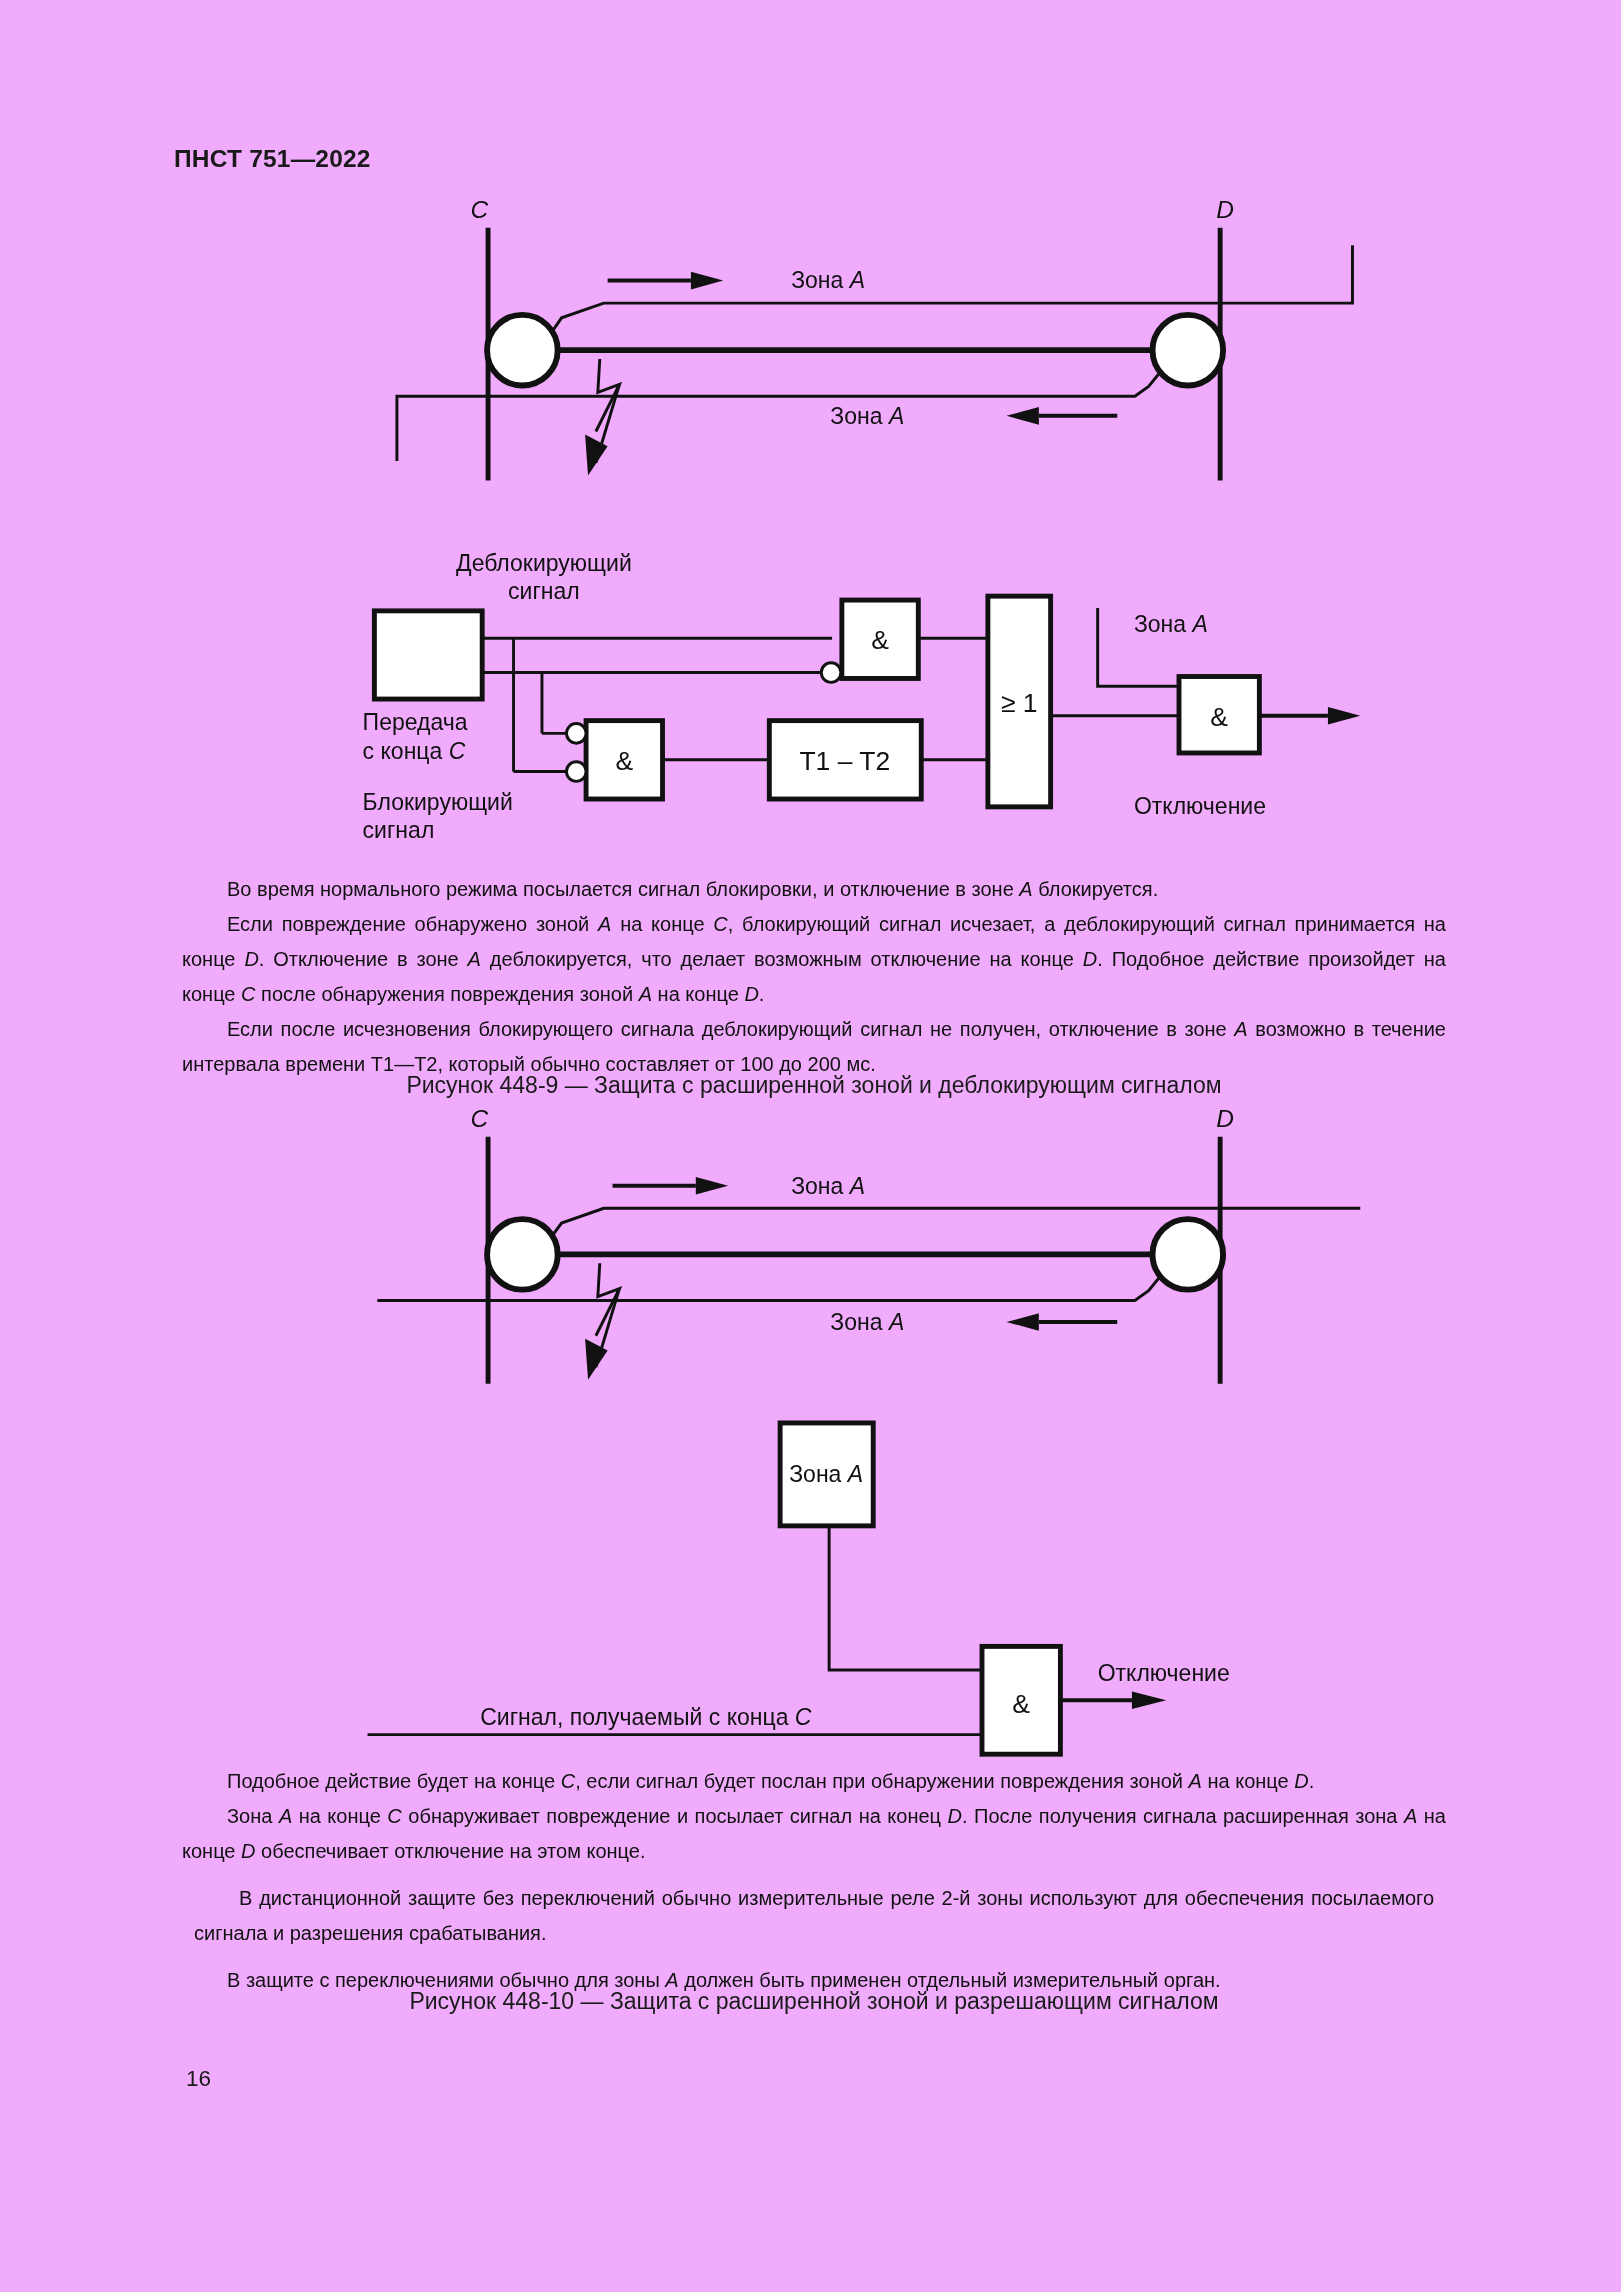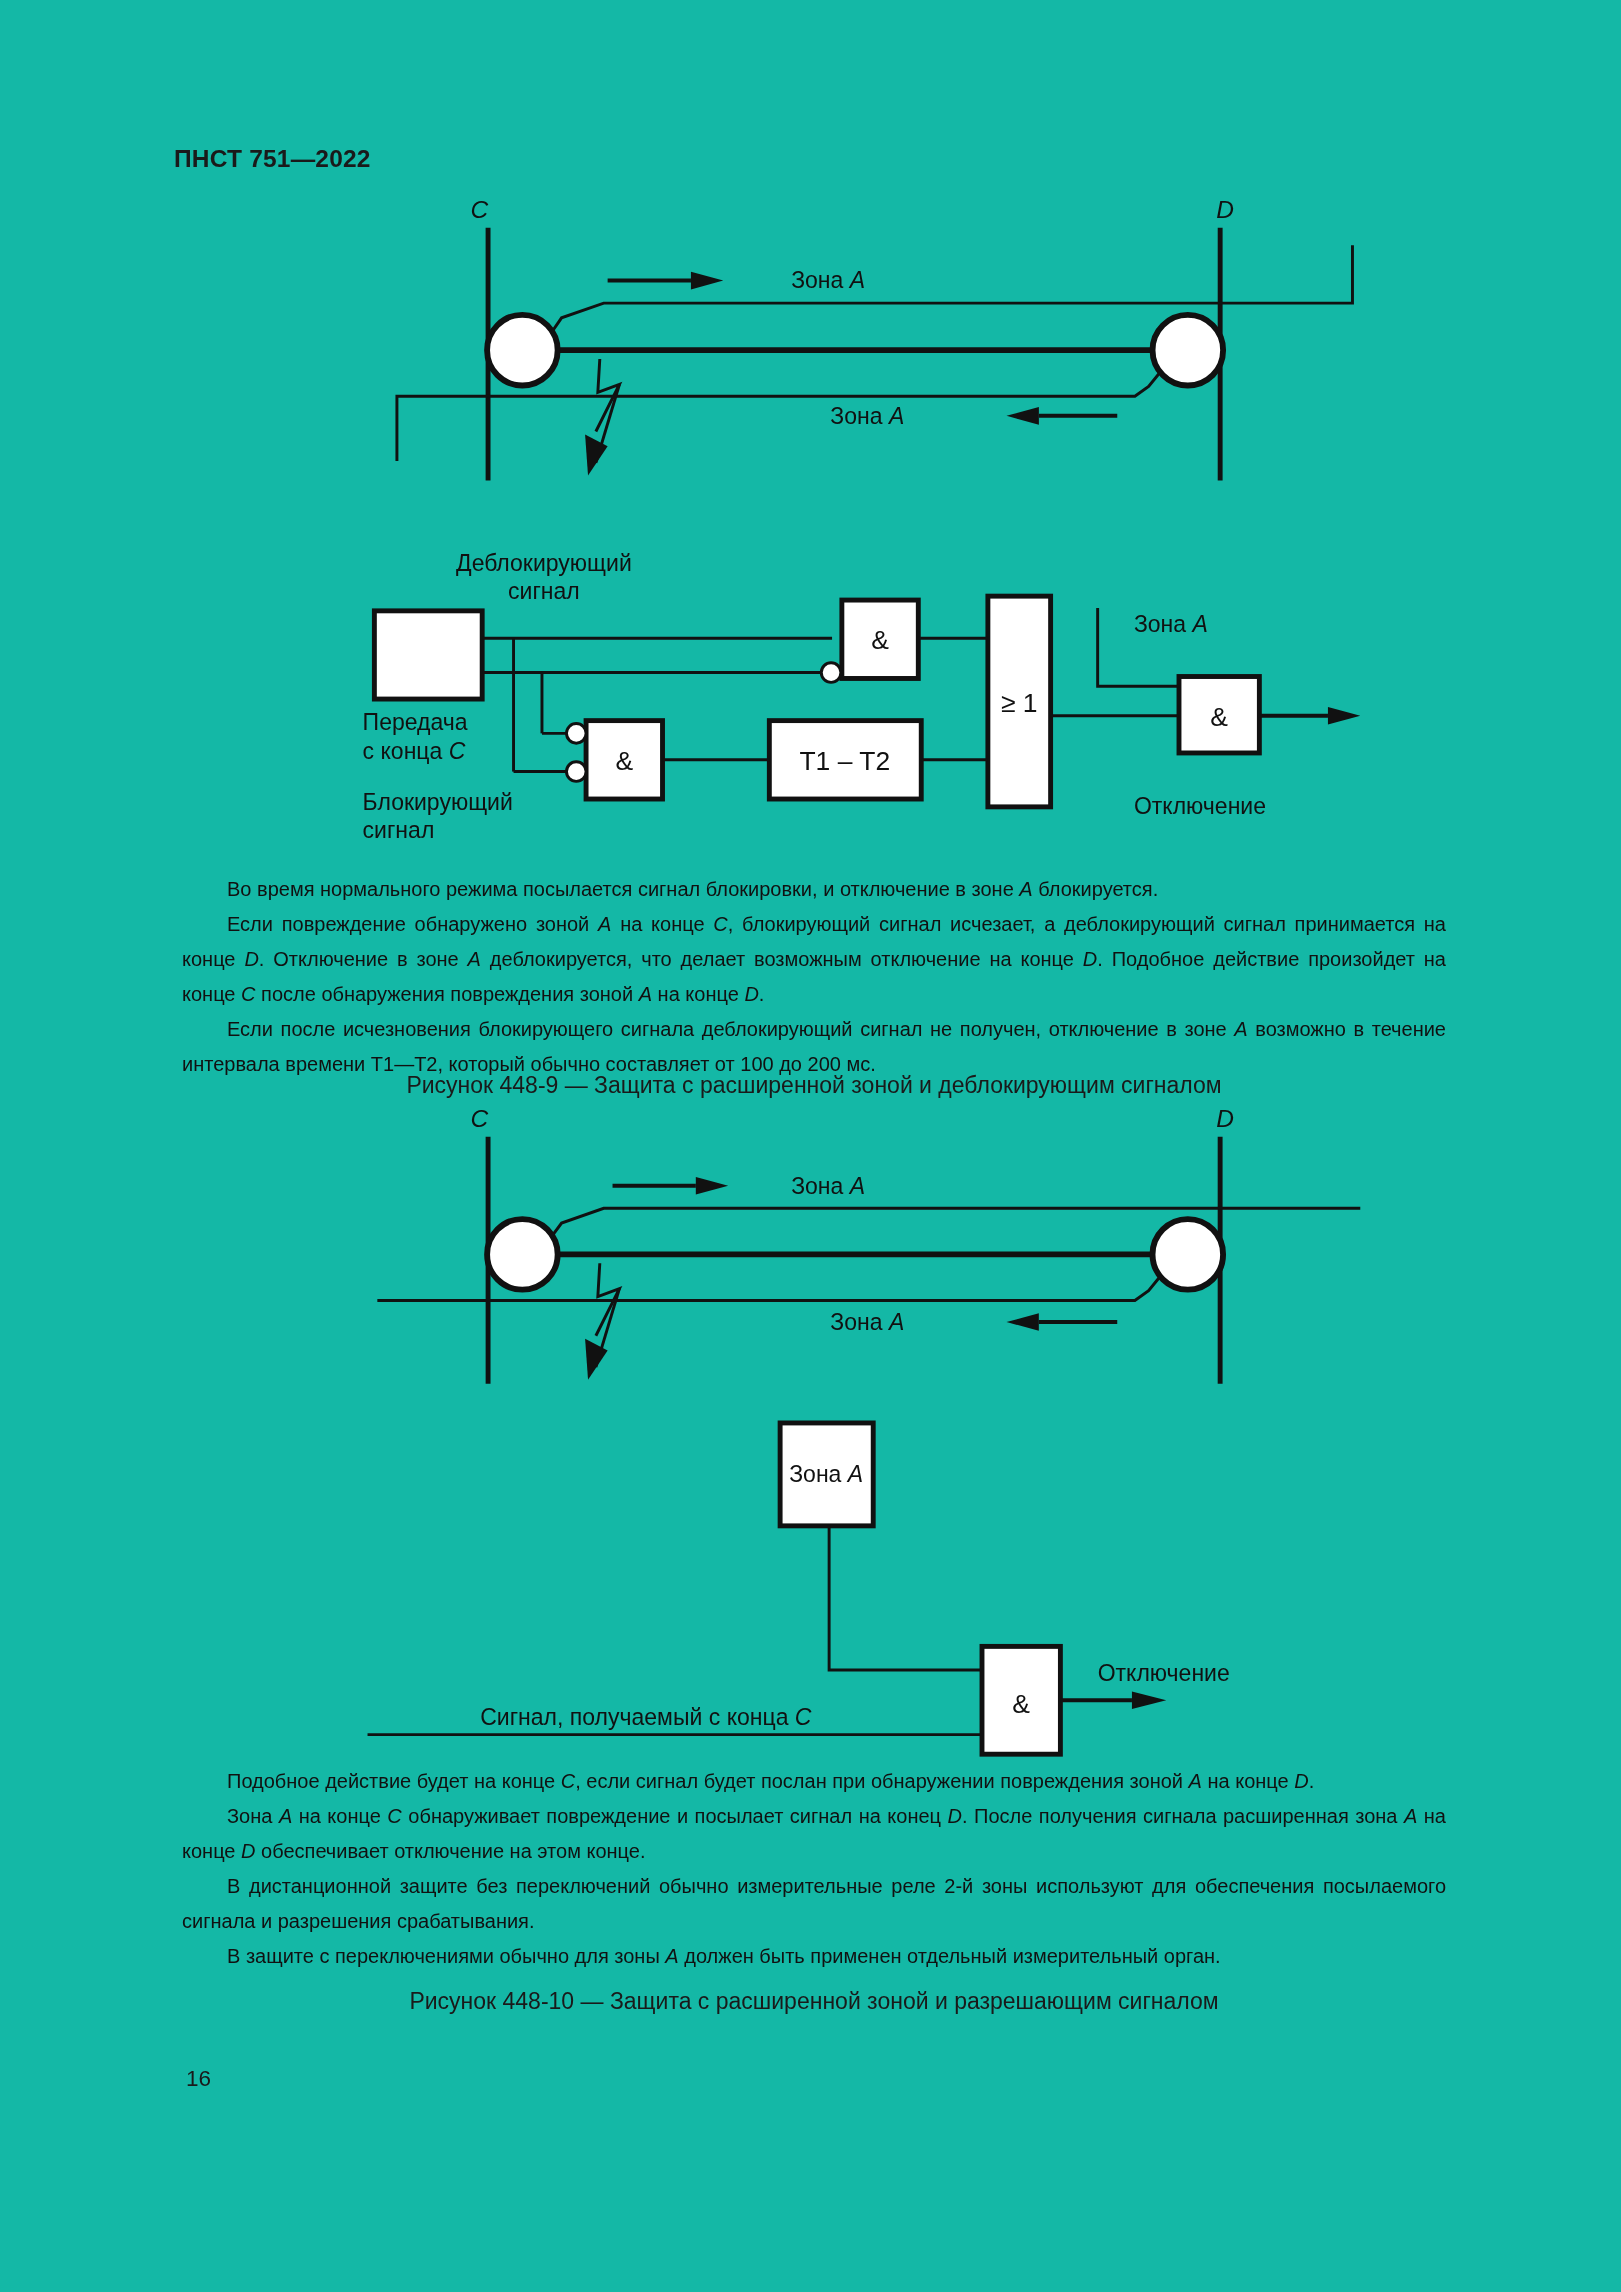--- a/index.html
+++ b/index.html
@@ -8,21 +8,21 @@
     background: #ffffff;
   }
   body {
     font-family: "Liberation Sans", sans-serif;
     color: #1a1a1a;
   }
   .page {
     position: relative;
     width: 1621px;
     height: 2293px;
-    background: #14b8a6;
+    background: #f0abfc;
     overflow: hidden;
   }
 
   
   .doc-header {
     position: absolute;
     left: 174px;
     top: 145px;
     font-size: 24.5px;
     font-weight: bold;
@@ -276,21 +276,21 @@
     </svg>
   </div>
 
   <div class="para textblock-2">
     <p style="margin:0;">
       <span class="ind"></span><span>Подобное действие будет на конце </span><i>C</i><span>, если сигнал будет послан при обнаружении повреждения зоной </span><i>A</i><span> на конце </span><i>D</i><span>.</span>
     </p>
     <p style="margin:0;">
       <span class="ind"></span><span>Зона </span><i>A</i><span> на конце </span><i>C</i><span> обнаруживает повреждение и посылает сигнал на конец </span><i>D</i><span>. После получения сигнала расширенная зона </span><i>A</i><span> на конце </span><i>D</i><span> обеспечивает отключение на этом конце.</span>
     </p>
-    <p style="margin:0;">
+    <p style="margin:12px;">
       <span class="ind"></span><span>В дистанционной защите без переключений обычно измерительные реле 2-й зоны используют для обеспечения посылаемого сигнала и разрешения срабатывания.</span>
     </p>
     <p style="margin:0;">
       <span class="ind"></span><span>В защите с переключениями обычно для зоны </span><i>A</i><span> должен быть применен отдельный измерительный орган.</span>
     </p>
   </div>
 
   <div class="caption caption-2">Рисунок 448-10 — Защита с расширенной зоной и разрешающим сигналом</div>
 
   <div class="page-number">16</div>

